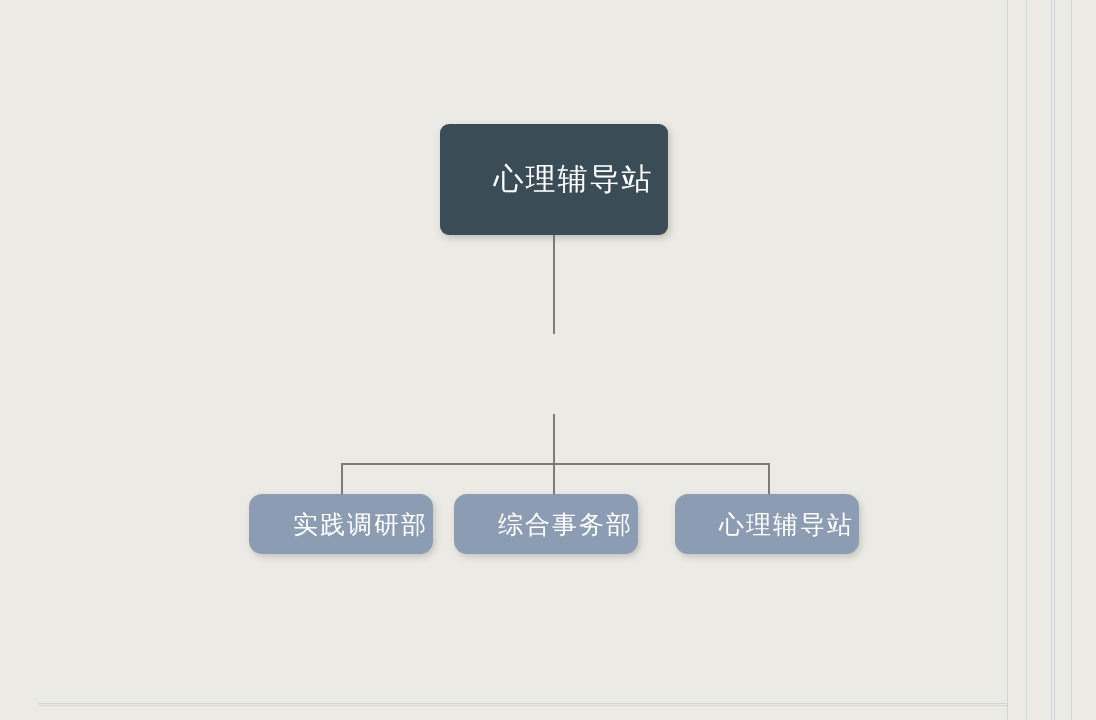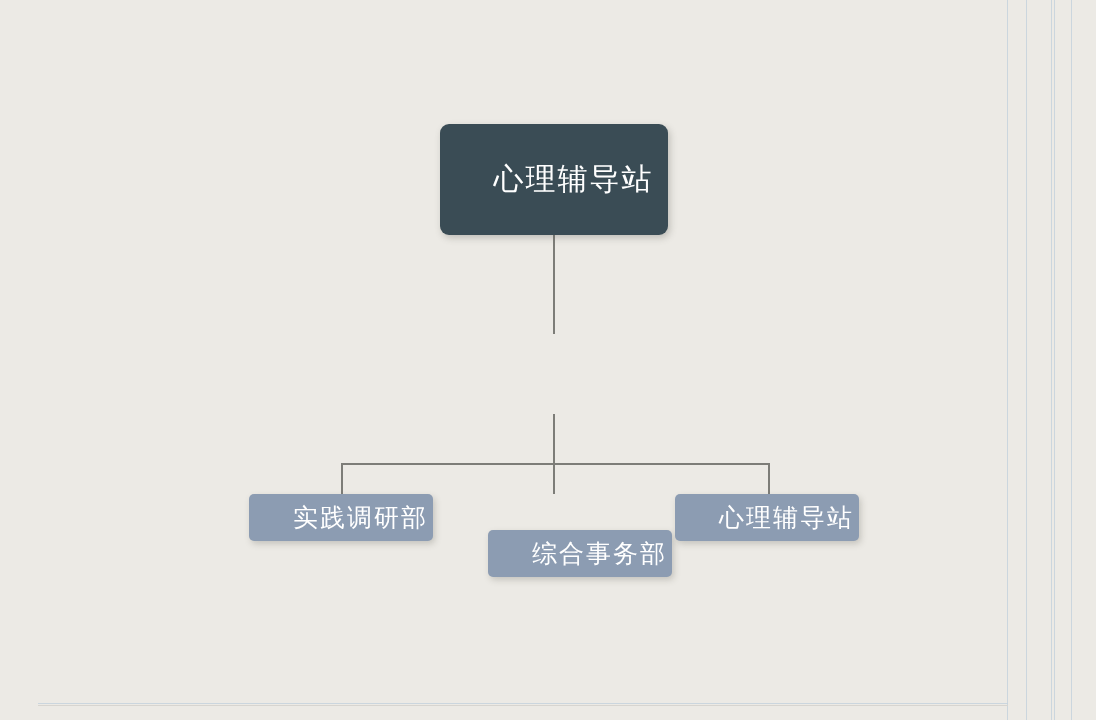--- a/index.html
+++ b/index.html
@@ -87,29 +87,29 @@
     height: 80px;
     background: #5c6d84;
     border-radius: 9px;
     font-size: 27px;
     box-shadow: 2px 3px 7px rgba(90, 88, 82, 0.28);
   }
 
   .node-leaf {
     top: 494px;
     width: 184px;
-    height: 47px;
+    height: 60px;
     background: #8c9cb2;
-    border-radius: 5px;
+    border-radius: 13px;
     font-size: 25px;
     box-shadow: 2px 3px 6px rgba(90, 88, 82, 0.26);
   }
 
   .leaf-0 { left: 249px; }
-  .leaf-1 { left: 488px; margin-top: 36px; }
+  .leaf-1 { left: 454px; }
   .leaf-2 { left: 675px; }
 </style>
 </head>
 <body>
 
 <div id="canvas">
 
   <div class="page-edge-v" style="left:1007px;"></div>
   <div class="page-edge-v" style="left:1026px;"></div>
   <div class="page-edge-v" style="left:1051px;"></div>

